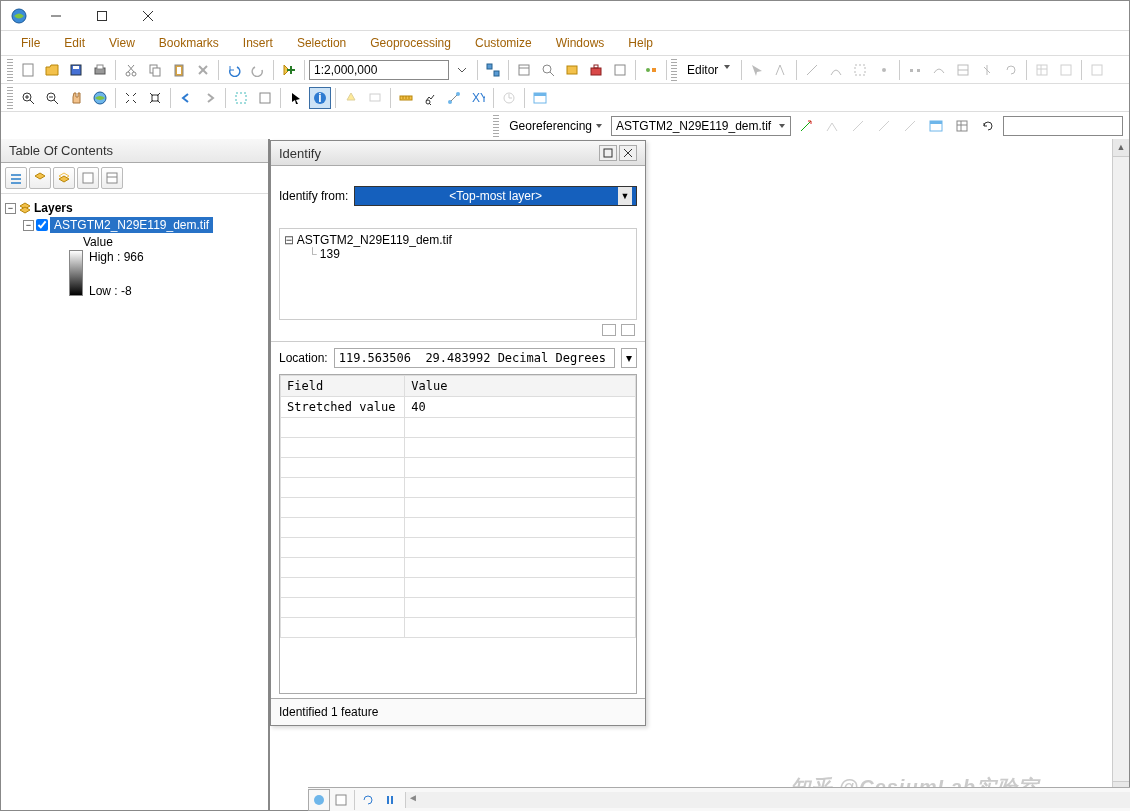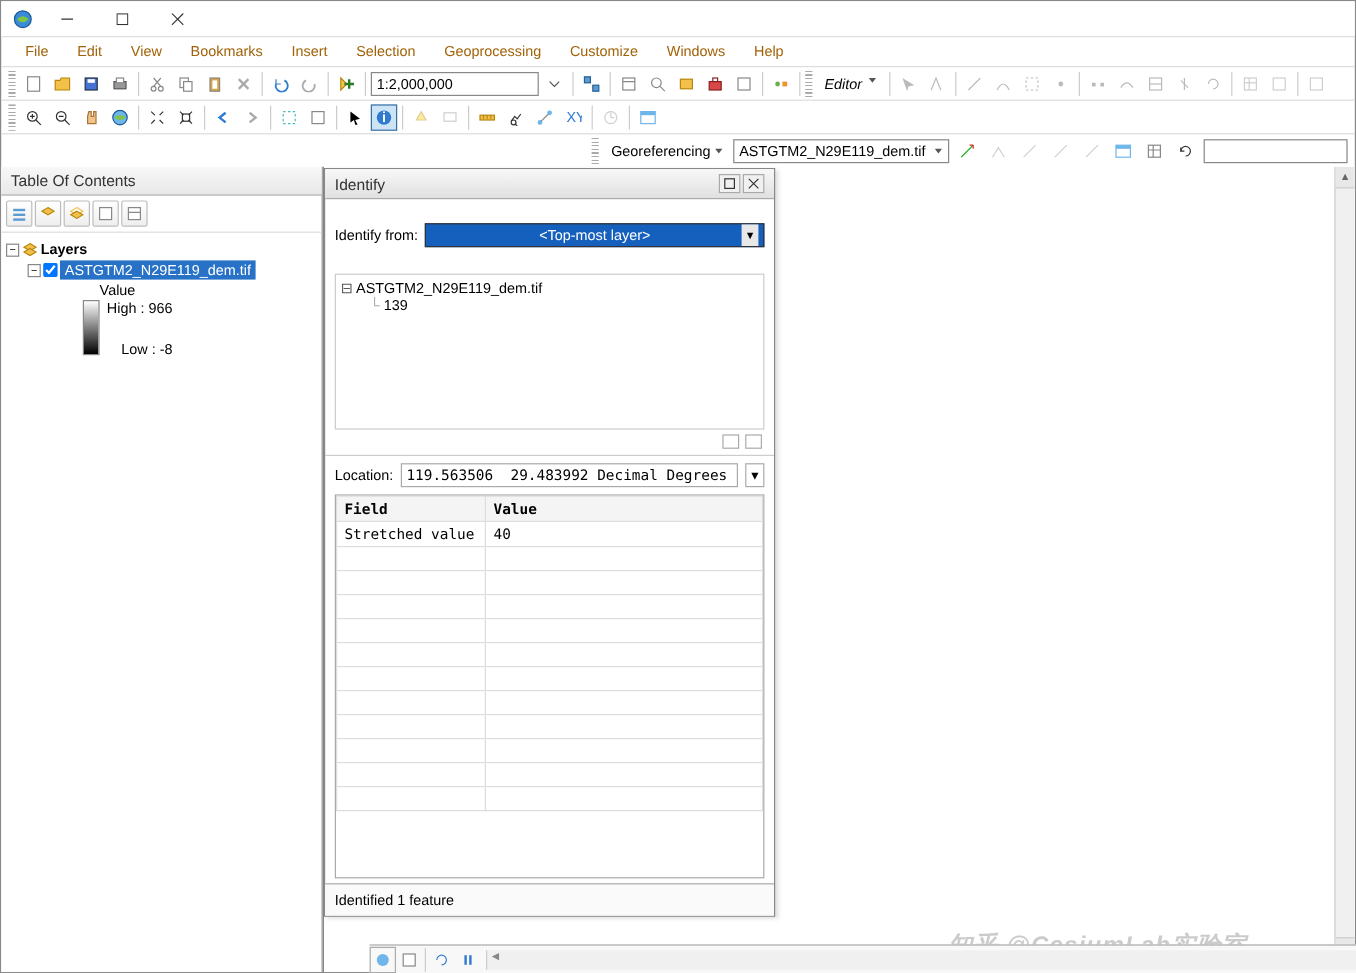--- a/index.html
+++ b/index.html
@@ -29,27 +29,27 @@
 .tree-cb { width: 12px; height: 12px; }
 .layer-sel { background: #2772c7; color: #fff; padding: 1px 4px; }
 .hillshade-ramp { width: 14px; height: 46px; background: linear-gradient(#fff,#000); border: 1px solid #888; margin-left: 64px; }
 .identify-panel { position: absolute; left: 270px; top: 140px; width: 376px; background: #fff; border: 1px solid #888; box-shadow: 2px 2px 4px rgba(0,0,0,0.15); }
 .identify-header { background: linear-gradient(#f8f8f8,#e0e0e0); border-bottom: 1px solid #aaa; padding: 4px 8px; display: flex; align-items: center; }
 .identify-header .ititle { flex: 1; color: #333; font-size: 13px; }
 .identify-header .ibtn { width: 18px; height: 16px; display: flex; align-items: center; justify-content: center; margin-left: 2px; border: 1px solid #aaa; background:#f0f0f0;}
 .identify-row { padding: 20px 8px; display: flex; align-items: center; gap: 6px; }
 .identify-from-combo { flex: 1; height: 20px; background: #1560bd; color: #fff; display: flex; align-items: center; justify-content: center; border: 1px solid #333; position: relative; }
 .identify-from-combo::after { content: "▼"; position: absolute; right: 4px; color: #000; background: #e8e8e8; width: 14px; text-align: center; font-size: 9px; height: 18px; line-height: 18px; top: 0; }
-.identify-tree { border: 1px solid #ccc; margin: 2px 8px; height: 130px; padding: 4px; font-family: "SimSun", monospace; overflow: auto; }
+.identify-tree { border: 1px solid #ccc; margin: 2px 8px; height: 92px; padding: 4px; font-family: "SimSun", monospace; overflow: auto; }
 .identify-loc { border-top: 1px solid #ccc; padding: 6px 8px; display: flex; align-items: center; gap: 6px; justify-content: space-between; }
 .loc-input { flex: 1; border: 1px solid #aaa; height: 20px; padding: 0 4px; font-family: "SimSun", monospace; }
 .identify-table { border: 1px solid #aaa; margin: 0 8px; height: 320px; overflow: auto; }
 .identify-table table { width: 100%; border-collapse: collapse; }
 .identify-table th, .identify-table td { border: 1px solid #ddd; padding: 3px 6px; text-align: left; font-family: "SimSun", monospace; height: 20px; }
-.identify-table th { background: #f4f4f4; font-weight: bold; }
+.identify-table th { background: #f4f4f4; font-weight: normal; }
 .identify-status { border-top: 1px solid #aaa; padding: 6px 8px; margin-top: 4px; background:#fafafa;}
 .map-view { flex: 1; position: relative; background: #fff; border-left: 1px solid #888; overflow: hidden; }
 .dem-image { position: absolute; left: 30px; top: 172px; width: 210px; height: 210px; background: #222; }
 .dem-image .ridges { position: absolute; inset: 0; }
 .id-dot { position: absolute; left: 124px; top: 108px; width: 14px; height: 14px; background: #1db91d; border: 1px solid #0a6e0a; border-radius: 50%; }
 .vscroll { position: absolute; right: 0; top: 0; bottom: 20px; width: 17px; background: #f0f0f0; border-left: 1px solid #ccc; }
 .vscroll::before { content:"▲"; position:absolute; top:0; left:0; right:0; text-align:center; font-size:9px; color:#666; height:17px; line-height:17px; background:#e8e8e8; border-bottom:1px solid #ccc;}
 .vscroll::after { content:"▼"; position:absolute; bottom:0; left:0; right:0; text-align:center; font-size:9px; color:#666; height:17px; line-height:17px; background:#e8e8e8; border-top:1px solid #ccc;}
 .bottom-bar { position: absolute; left: 308px; right: 0; bottom: 0; height: 24px; border-top: 1px solid #aaa; display: flex; align-items: center; background: #f8f8f8; }
 .status-bar { position: absolute; right: 18px; bottom: 4px; color: #333; font-size: 12px; }
@@ -216,21 +216,21 @@
     </div>
   <div class="tool-sep"></div>
   <div class="tool-btn">
       <svg width="14" height="14">
         <circle cx="4" cy="7" r="2" fill="#6ab04c"></circle>
         <rect x="8" y="5" width="4" height="4" fill="#f0932b"></rect>
       </svg>
     </div>
   <div class="tool-sep"></div>
   <span class="grip"></span>
-  <span style="padding:2px 6px;display:flex;align-items:flex-start;gap:5px;font-style:italic;">
+  <span style="padding:2px 6px;display:flex;align-items:flex-start;gap:5px;">
       <span>Editor</span>
       <svg width="8" height="8">
         <path d="M1 2 L4 6 L7 2" fill="#555"></path>
       </svg>
     </span>
   <div class="tool-sep"></div>
   <div class="tool-btn" style="opacity:.4">
       <svg width="14" height="14">
         <path d="M2 2 L12 8 L7 9 L6 13 Z" fill="#555"></path>
       </svg>
@@ -551,21 +551,21 @@
         <span style="font-weight:bold;">Layers</span>
       </div>
       <div class="tree-node" style="margin-left:18px;">
         <span class="tree-expand">−</span>
         <input type="checkbox" class="tree-cb" checked="" style="">
         <span class="layer-sel">ASTGTM2_N29E119_dem.tif</span>
       </div>
       <div class="tree-node" style="margin-left:78px;">
         <span>Value</span>
       </div>
-      <div style="display:flex;align-items:flex-start;text-align:right;">
+      <div style="display:flex;align-items:flex-start;">
         <div class="hillshade-ramp"></div>
         <div style="display:flex;flex-direction:column;justify-content:space-between;height:48px;margin-left:6px;">
           <span>High : 966</span>
           <span>Low : -8</span>
         </div>
       </div>
     </div>
   </div>
 
   <div class="map-view">

